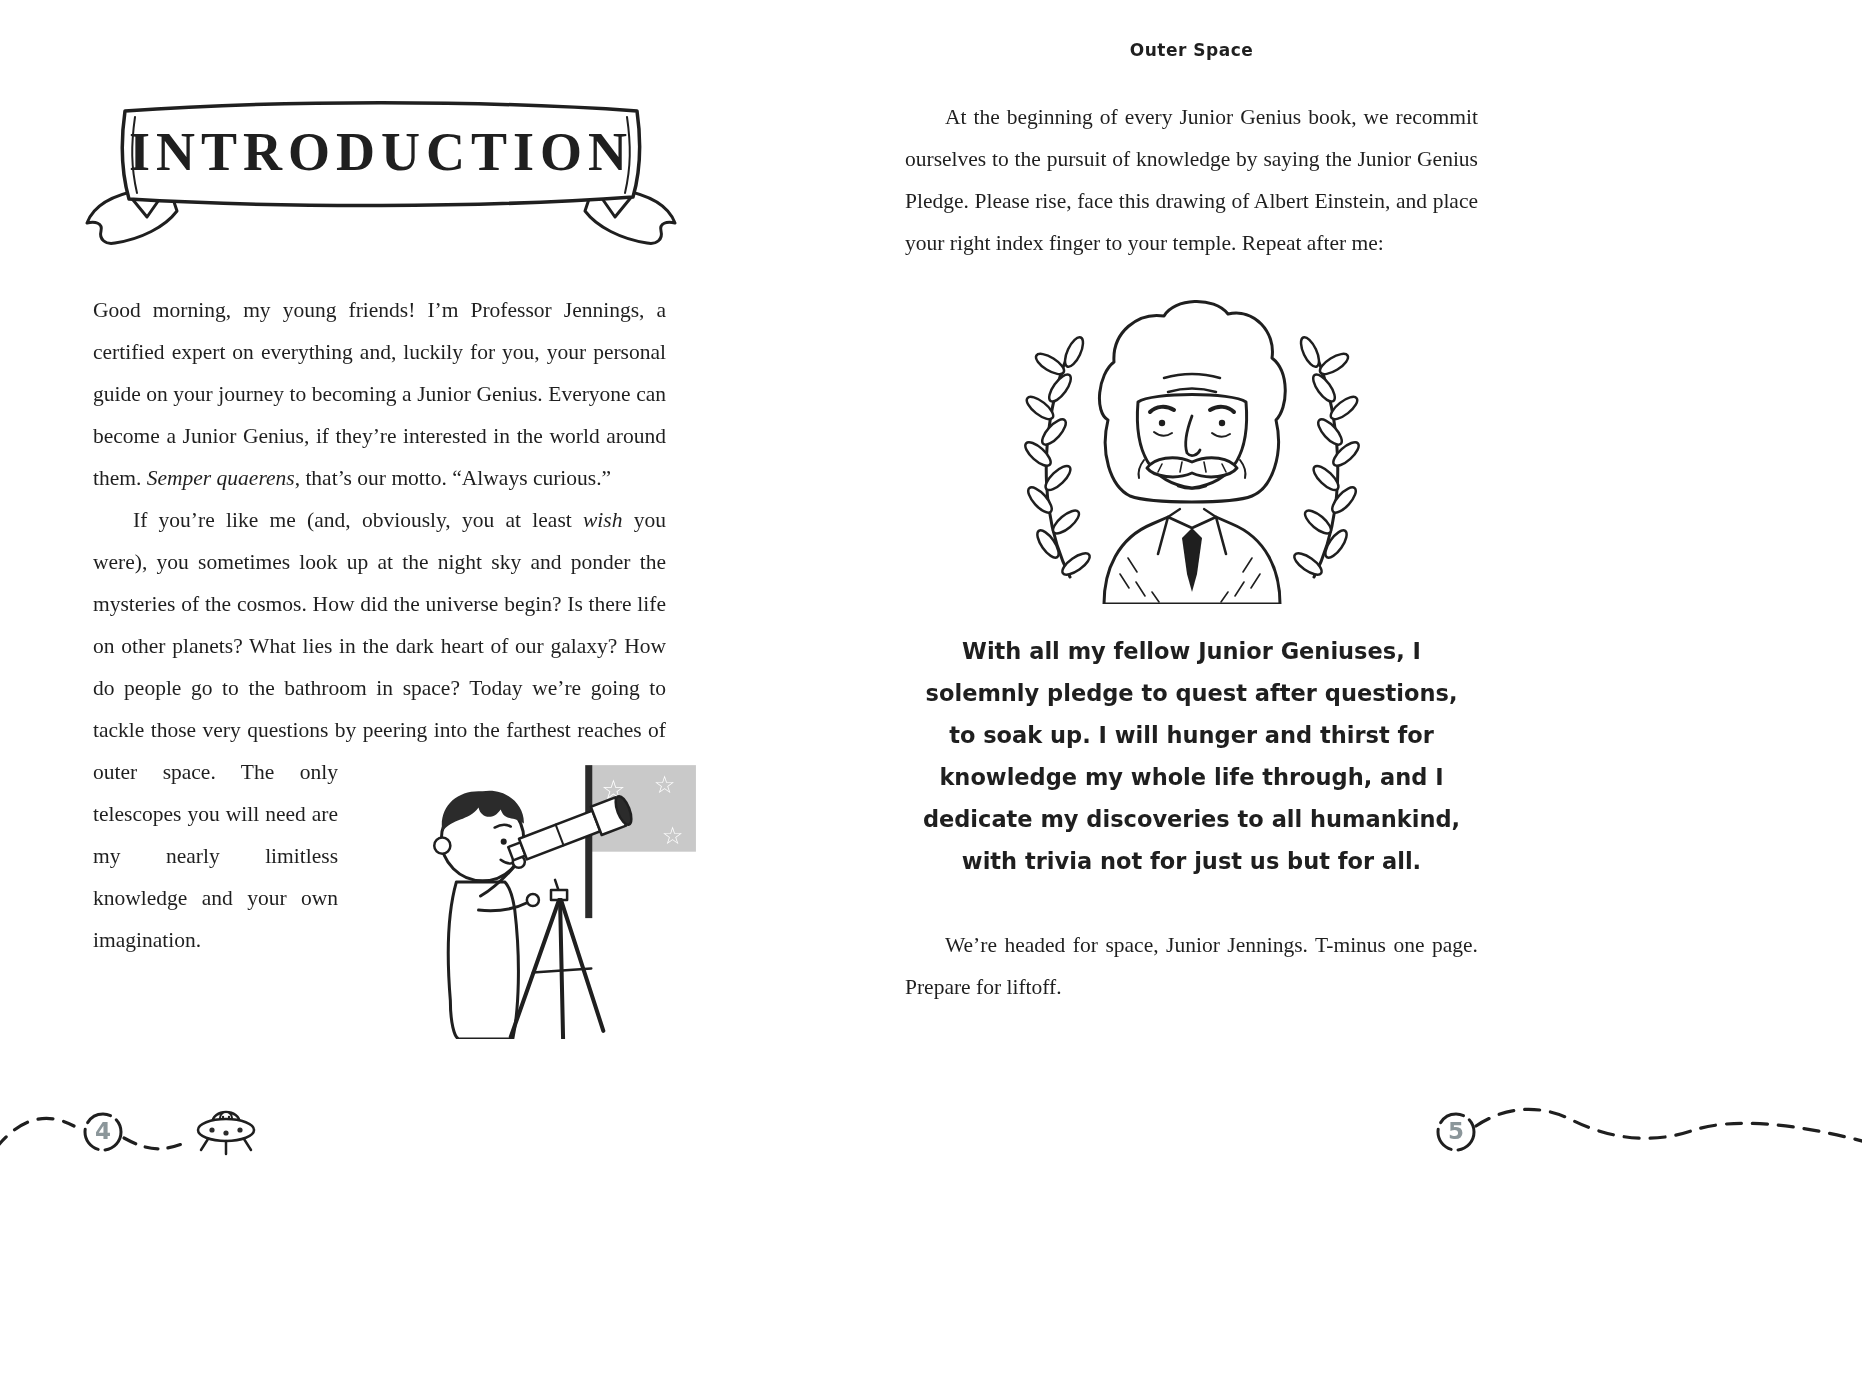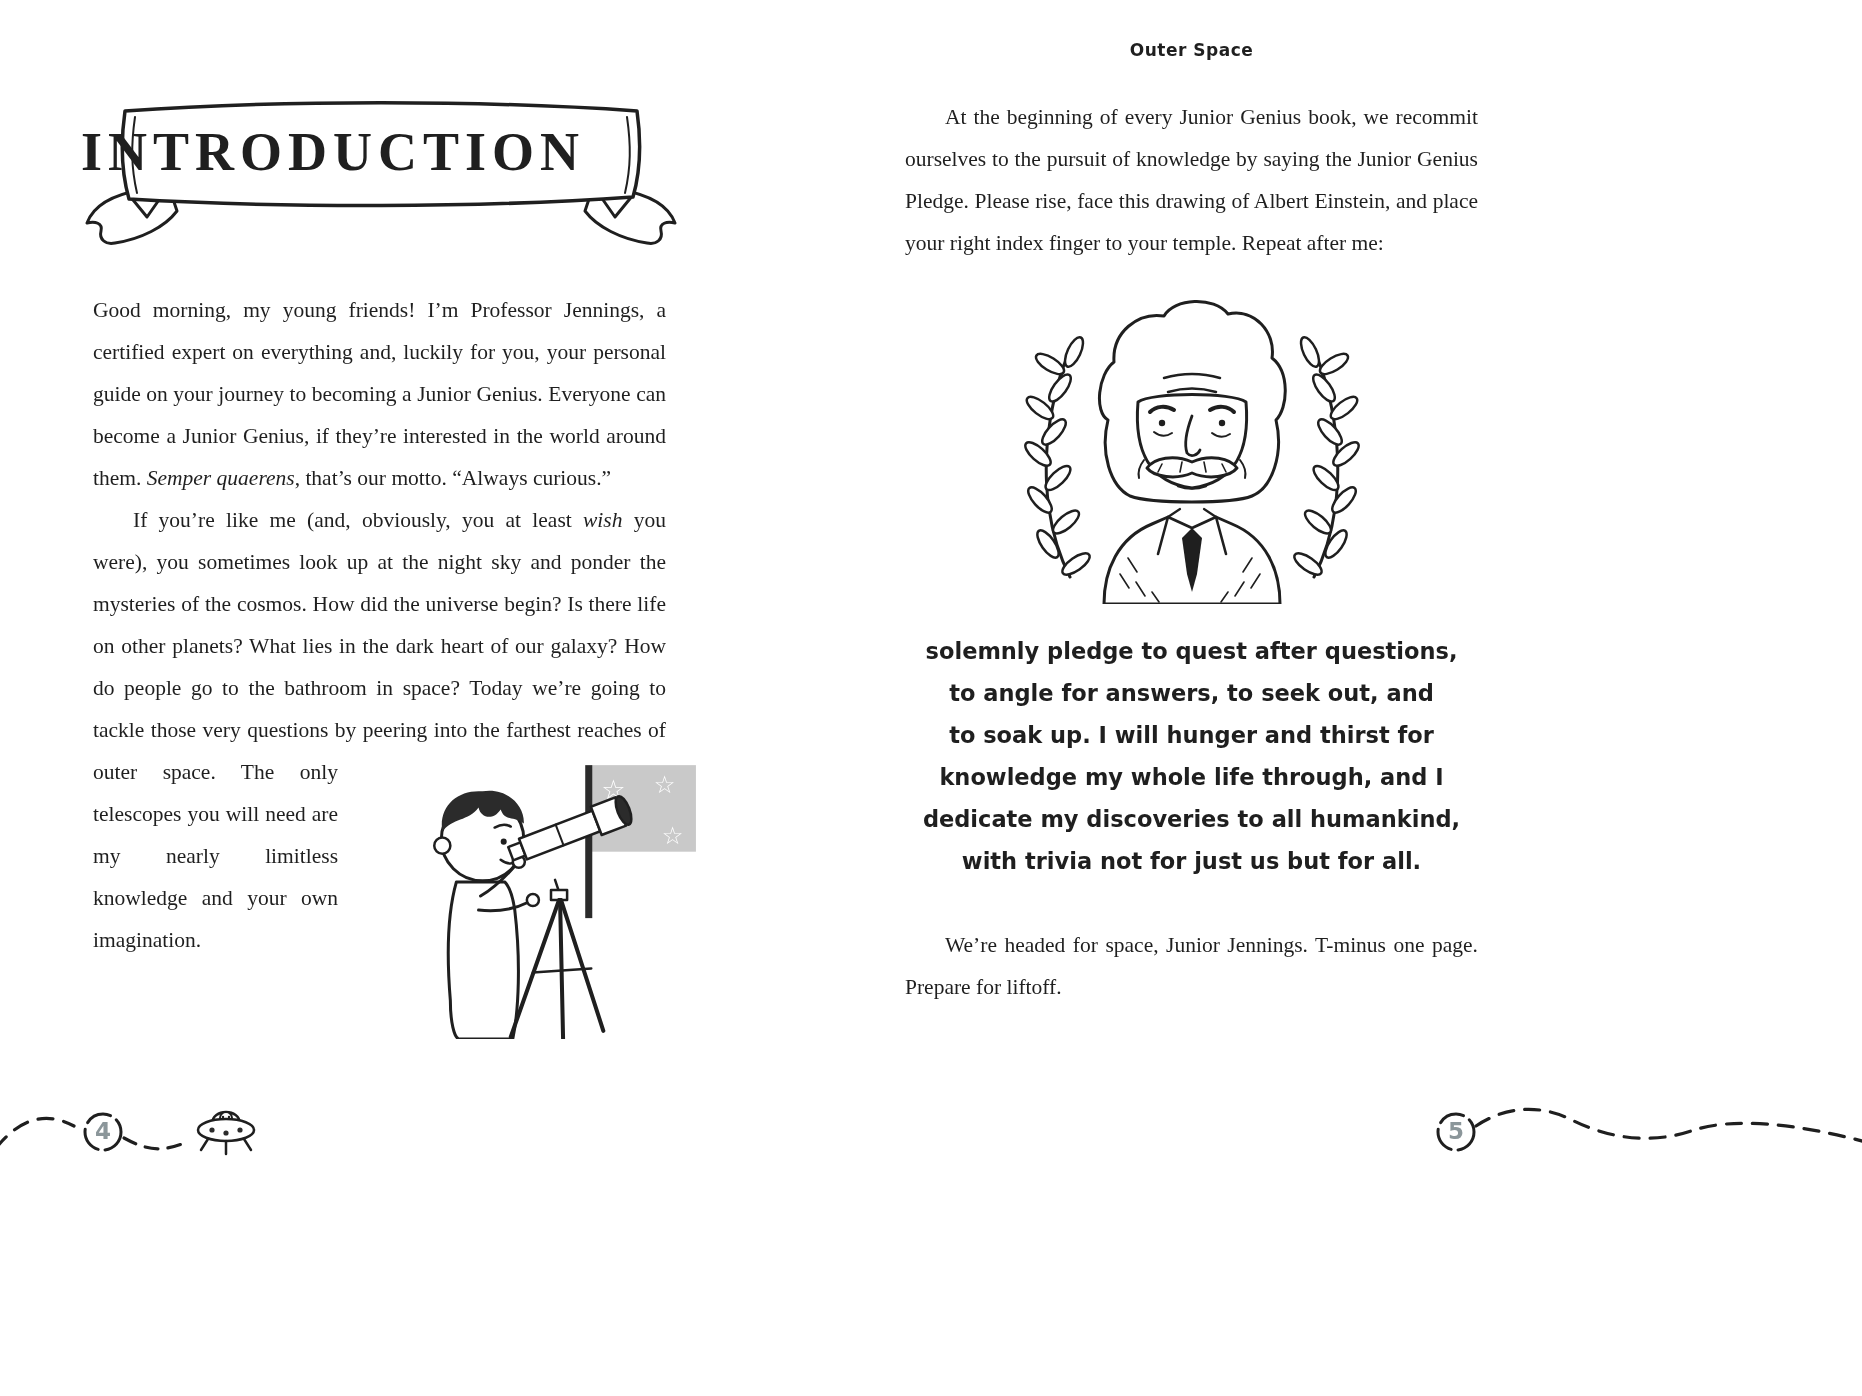--- a/index.html
+++ b/index.html
@@ -16,21 +16,21 @@
   .page{position:absolute;}
   .page-left{left:93px;top:95px;width:573px;}
   .page-right{left:905px;top:40px;width:573px;}
   .body{font-size:21.5px;line-height:42px;text-align:justify;margin:0;}
   .body em{font-style:italic;}
   .indent{text-indent:40px;}
   
   .banner{position:relative;width:600px;height:158px;margin:0 0 36px -12px;}
   .banner svg{position:absolute;left:0;top:0;}
   .banner h1{
-    position:absolute;left:0;right:0;top:26px;margin:0;text-align:left;
+    position:absolute;left:0;right:0;top:26px;margin:0;text-align:center;
     font-family:"Liberation Serif",serif;font-weight:bold;font-size:54px;
     letter-spacing:6px;color:var(--ink);
   }
   
   .fig-float{float:right;width:312px;height:280px;margin:8px 0 4px 16px;}
   
   .running-head{
     text-align:center;font-family:"DejaVu Sans",sans-serif;font-weight:bold;
     font-size:17px;letter-spacing:0.5px;margin:0 0 36px 0;
   }
@@ -183,22 +183,22 @@
         <g class="stroke" stroke-width="1.6">
             <path d="M180,190 l-4,8 M200,188 l-2,10 M222,188 l2,10 M240,190 l4,8"></path>
           </g>
         <path class="stroke" stroke-width="2.4" d="M196,212 Q210,217 224,212"></path>
         <path class="stroke" stroke-width="2" d="M162,186 q-7,9 -5,18"></path>
         <path class="stroke" stroke-width="2" d="M258,186 q7,9 5,18"></path>
       </svg>
     </div>
 
     <div class="pledge">
+      <div class="pledge-line">With all my fellow Junior Geniuses, I</div>
       <div class="pledge-line">solemnly pledge to quest after questions,</div>
-      <div class="pledge-line">to angle for answers, to seek out, and</div>
       <div class="pledge-line">to soak up. I will hunger and thirst for</div>
       <div class="pledge-line">knowledge my whole life through, and I</div>
       <div class="pledge-line">dedicate my discoveries to all humankind,</div>
       <div class="pledge-line">with trivia not for just us but for all.</div>
     </div>
 
     <p class="body indent closing"><span>We’re headed for space, Junior Jennings. T-minus one page. Prepare for liftoff.</span></p>
 
   </section>
 

